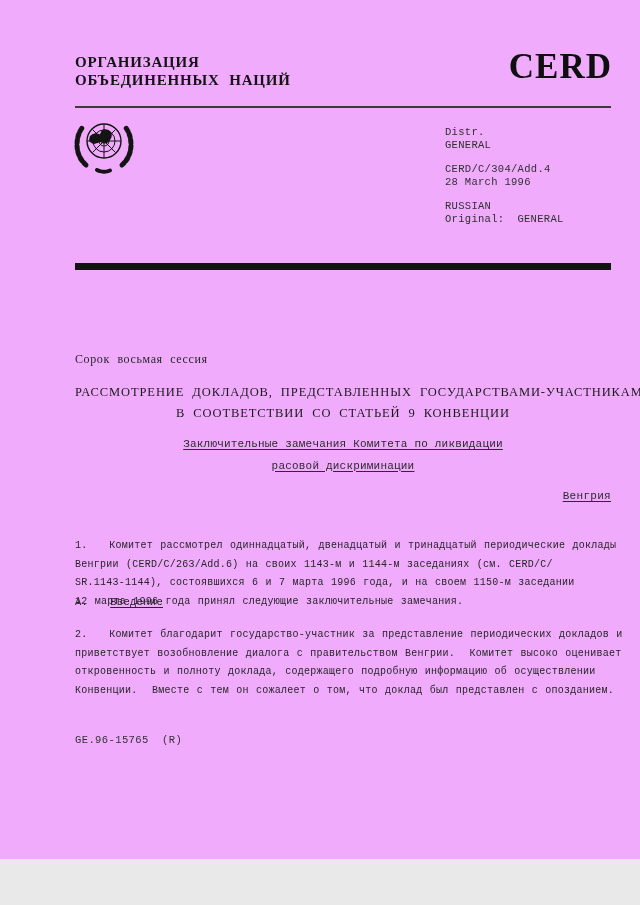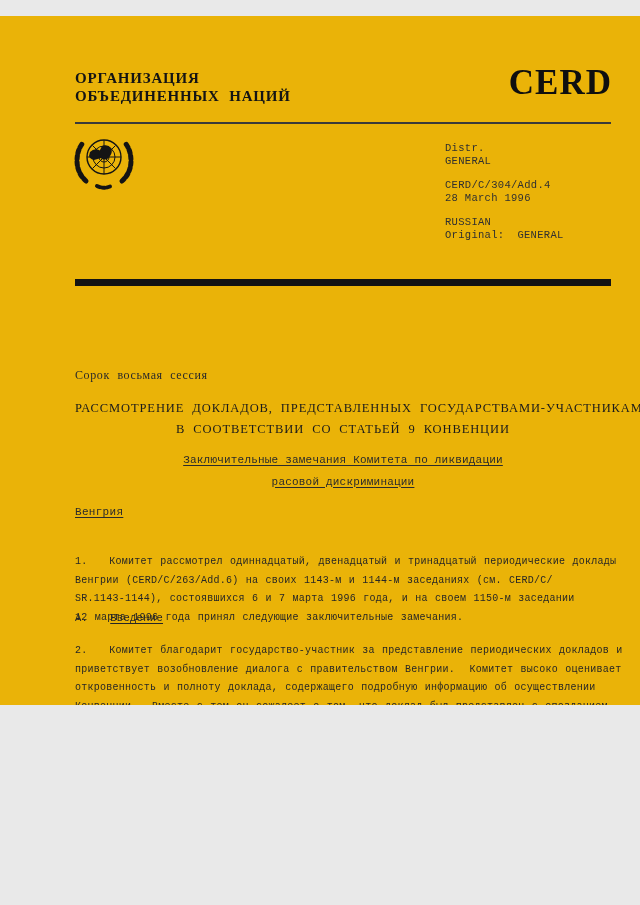--- a/index.html
+++ b/index.html
@@ -1,20 +1,20 @@
 <!DOCTYPE html>
 <html><head>
 <meta charset="utf-8">
 <style>
   html,body{margin:0;padding:0;background:#e9e9e9;}
   .page{
     position:relative;
-    width:640px;height:689px;
-    margin:16px auto;
-    background:#eab308;
+    width:640px;height:859px;
+    margin:0 auto;
+    background:#f0abfc;
     overflow:hidden;
     font-family:"Liberation Serif", serif;
     color:#1d1d1d;
   }
   .abs{position:absolute;}
   .pre{white-space:pre;}
 
   
   .org-name{
     left:75px;top:54px;
@@ -75,21 +75,21 @@
     letter-spacing:0.9px;word-spacing:4px;
     color:#1b1b1b;
   }
   .subtitle{
     left:75px;top:434px;width:536px;text-align:center;
     font:400 11px/21.5px "Liberation Mono", monospace;
     text-decoration:underline;text-underline-offset:2px;
     color:#2b2b2b;letter-spacing:0.2px;
   }
   .country{
-    left:75px;top:490px;width:536px;text-align:left;
+    left:75px;top:490px;width:536px;text-align:right;
     font:400 11px/13px "Liberation Mono", monospace;
     text-decoration:underline;text-underline-offset:2px;
     color:#2b2b2b;letter-spacing:0.3px;
   }
 
   
   .para{
     font:400 10px/18.5px "Liberation Mono", monospace;
     letter-spacing:0.25px;word-spacing:1px;
     color:#262626;

